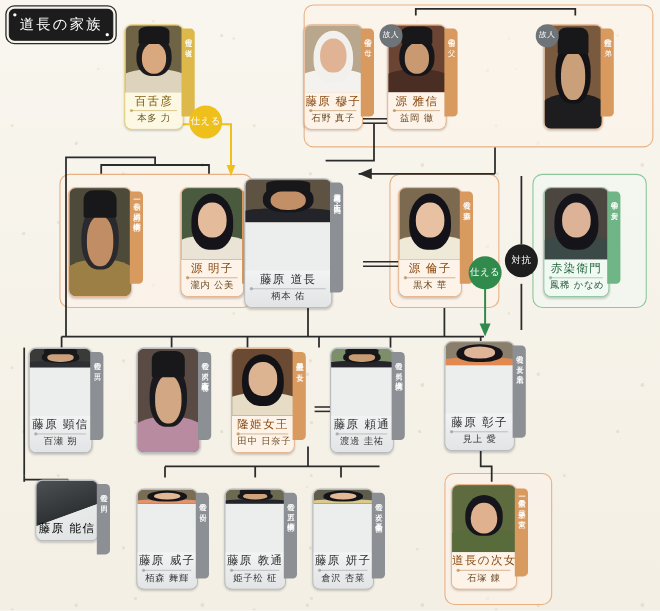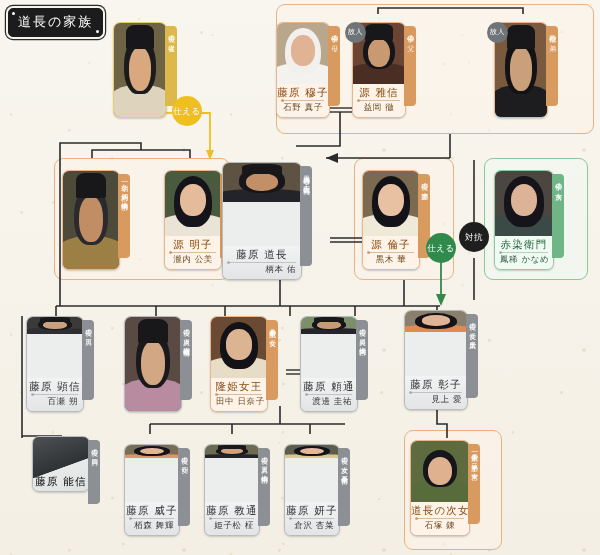--- a/index.html
+++ b/index.html
@@ -66,36 +66,36 @@
   }
   .actor-wrap::after{
     content:"";position:absolute;left:-1px;top:-1px;width:3px;height:3px;border-radius:50%;
     background:currentColor;opacity:.6;
   }
   .ac{font-size:8.5px;letter-spacing:.6px;white-space:nowrap;}
 
   
   .c-orange .inner{background:#fdf3e8;border:1.5px solid #eab68d;}
   .c-orange .nameblock{background:#fdf3e8;}
-  .c-orange .nm{color:#8a4a10;}
+  .c-orange .nm{color:#8a4a10;font-family:Liberation Serif, serif;}
   .c-orange .actor-wrap{color:#b07a3d;}
   .c-orange .ac{color:#6b4a22;}
 
   
   .c-yellow .inner{background:#fdf8e4;border:1.5px solid #e9cf72;}
   .c-yellow .nameblock{background:#fdf8e4;}
   .c-yellow .nm{color:#7d5c08;}
   .c-yellow .actor-wrap{color:#b79b35;}
   .c-yellow .ac{color:#63521a;}
 
   
   .c-gray .inner{background:#eceded;border:1.5px solid #b9bcbe;gap:44px;}
   .c-gray .nameblock{background:linear-gradient(180deg,#f2f3f3,#e2e4e5);}
   .c-gray .nm{color:#2e3133;}
-  .c-gray .actor-wrap{color:#8e9295;text-align:right;}
+  .c-gray .actor-wrap{color:#8e9295;}
   .c-gray .ac{color:#33363a;}
 
   
   .c-dark .inner{background:linear-gradient(160deg,#4e5154 0%,#2f3234 55%,#e8eaea 56%,#dfe1e2 100%);border:1.5px solid #b9bcbe;}
 
   
   .c-green .inner{background:#f1f9f3;border:1.5px solid #93c9a2;}
   .c-green .nameblock{background:#f1f9f3;}
   .c-green .nm{color:#1d6337;}
   .c-green .actor-wrap{color:#6aa77e;}
@@ -229,20 +229,26 @@
     <div class="card c-yellow" style="left: 113px; top: 22px; width: 54px; height: 96px;">
       <div class="inner">
         <div class="photo" style="background: rgb(110, 99, 68);">
           <div class="pf">
             <div class="robe" style="background:#ded4bd;"></div>
             <div class="hair" style="background:#1b1b1d;left:20%;top:14%;width:60%;height:62%;"></div>
             <div class="face" style="background:#d9a87e;left:29%;top:26%;width:42%;height:46%;"></div>
             <div class="cap" style="left:24%;top:2%;width:52%;height:26%;"></div>
           </div>
         </div>
+        <div class="nameblock">
+          <div class="nm">百舌彦</div>
+          <div class="actor-wrap">
+            <div class="ac">本多 力</div>
+          </div>
+        </div>
       </div>
       <div class="roletab rt-yellow" style="left: 52px; height: 72px;">道長の従者</div>
     </div>
     <div class="card c-orange" style="left: 276px; top: 22px; width: 54px; height: 96px;">
       <div class="inner">
         <div class="photo" style="background: rgb(184, 167, 140);">
           <div class="pf">
             <div class="robe" style="background:#f4f2ee;"></div>
             <div class="hair" style="background:#f2f0ec;left:16%;top:8%;width:68%;height:78%;"></div>
             <div class="face" style="background:#e0b394;left:27%;top:20%;width:46%;height:50%;"></div>

